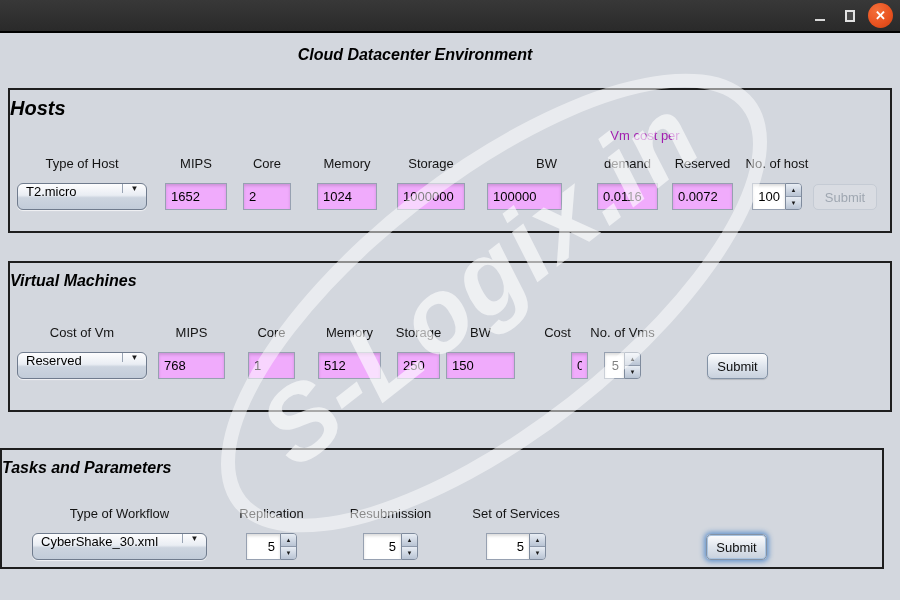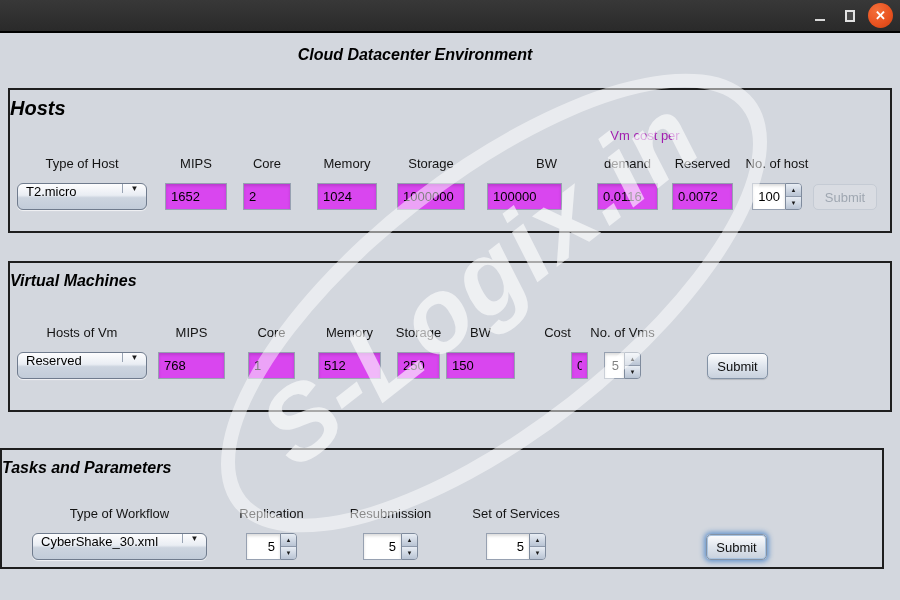--- a/index.html
+++ b/index.html
@@ -50,21 +50,21 @@
   .glabel {
     position:absolute; bottom:calc(100% + 12px); left:50%;
     transform:translateX(-50%); white-space:nowrap;
     font-size:13px; color:#141414;
   }
   .extra-label {
     position:absolute; font-size:13px; color:#a21caf;
     text-align:center; white-space:nowrap;
   }
   input.txt {
-    width:100%; height:27px; border:1px solid #97a1b1; background:#d946ef;
+    width:100%; height:27px; border:1px solid #97a1b1; background:#f0abfc;
     font:13px "Liberation Sans", sans-serif; color:#000; padding:0 5px;
     box-shadow:inset 0 2px 3px rgba(0,0,0,.14);
   }
   
   .combo {
     display:flex; align-items:flex-start; height:27px;
     border:1px solid #6f7b8d; border-radius:6px;
     background:linear-gradient(#fdfdfe,#e9edf3 45%,#ccd4df 55%,#c2ccd9);
     box-shadow:0 1px 1px rgba(255,255,255,.7);
   }
@@ -193,21 +193,21 @@
     <input value="100" style="">
     <div class="spin-btns">
       <div class="spin-btn">▲</div>
       <div class="spin-btn">▼</div>
     </div>
   </div>
 </div>
 <button class="btn disabled" style="left:813px; top:184px; width:64px;">Submit</button>
 
 <div class="group" style="left:17px; top:352px; width:130px;">
-  <div class="glabel">Hosts of Vm</div>
+  <div class="glabel">Cost of Vm</div>
   <div class="combo">
     <span class="combo-text">Reserved</span>
     <span class="combo-arrow">▼</span>
   </div>
 </div>
 <div class="group" style="left:158px; top:352px; width:67px;">
   <div class="glabel">MIPS</div>
   <input class="txt" value="768" style="">
 </div>
 <div class="group" style="left:248px; top:352px; width:47px;">

